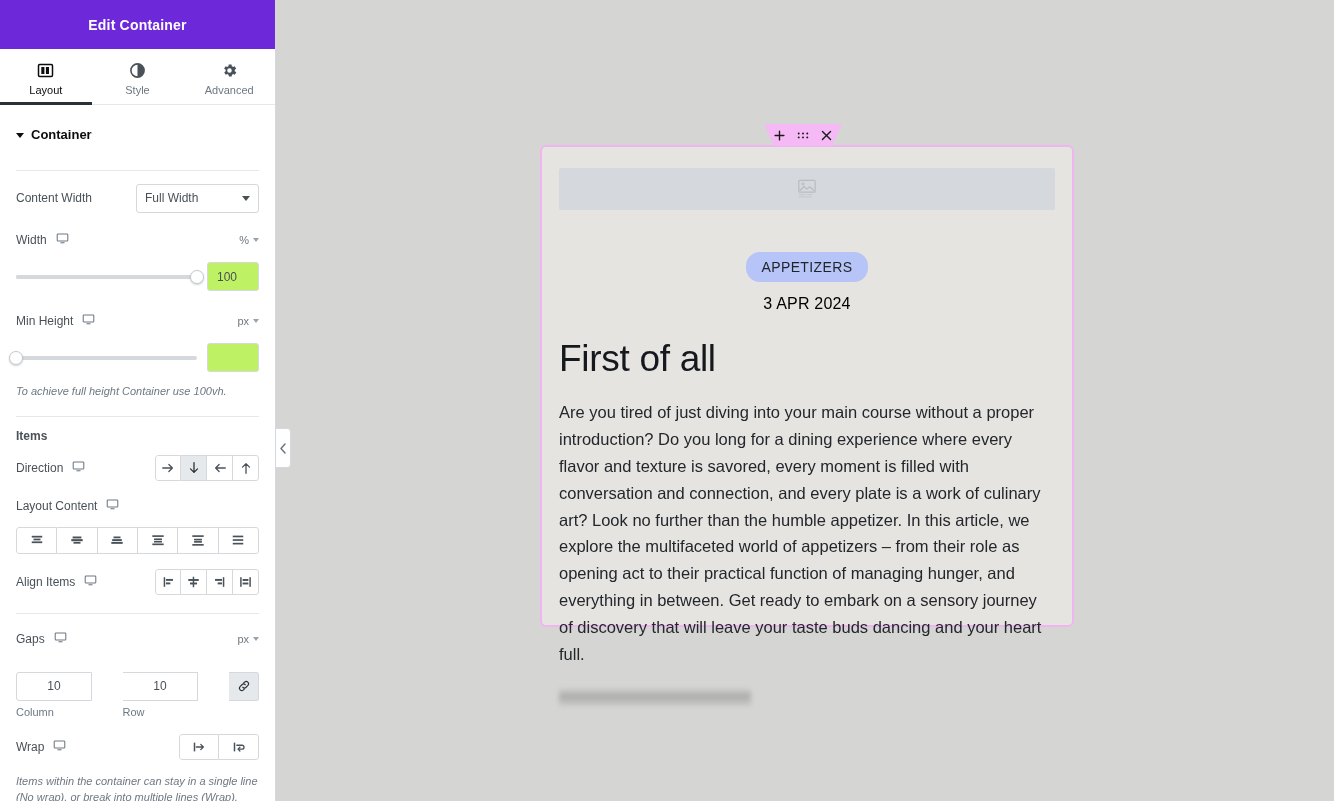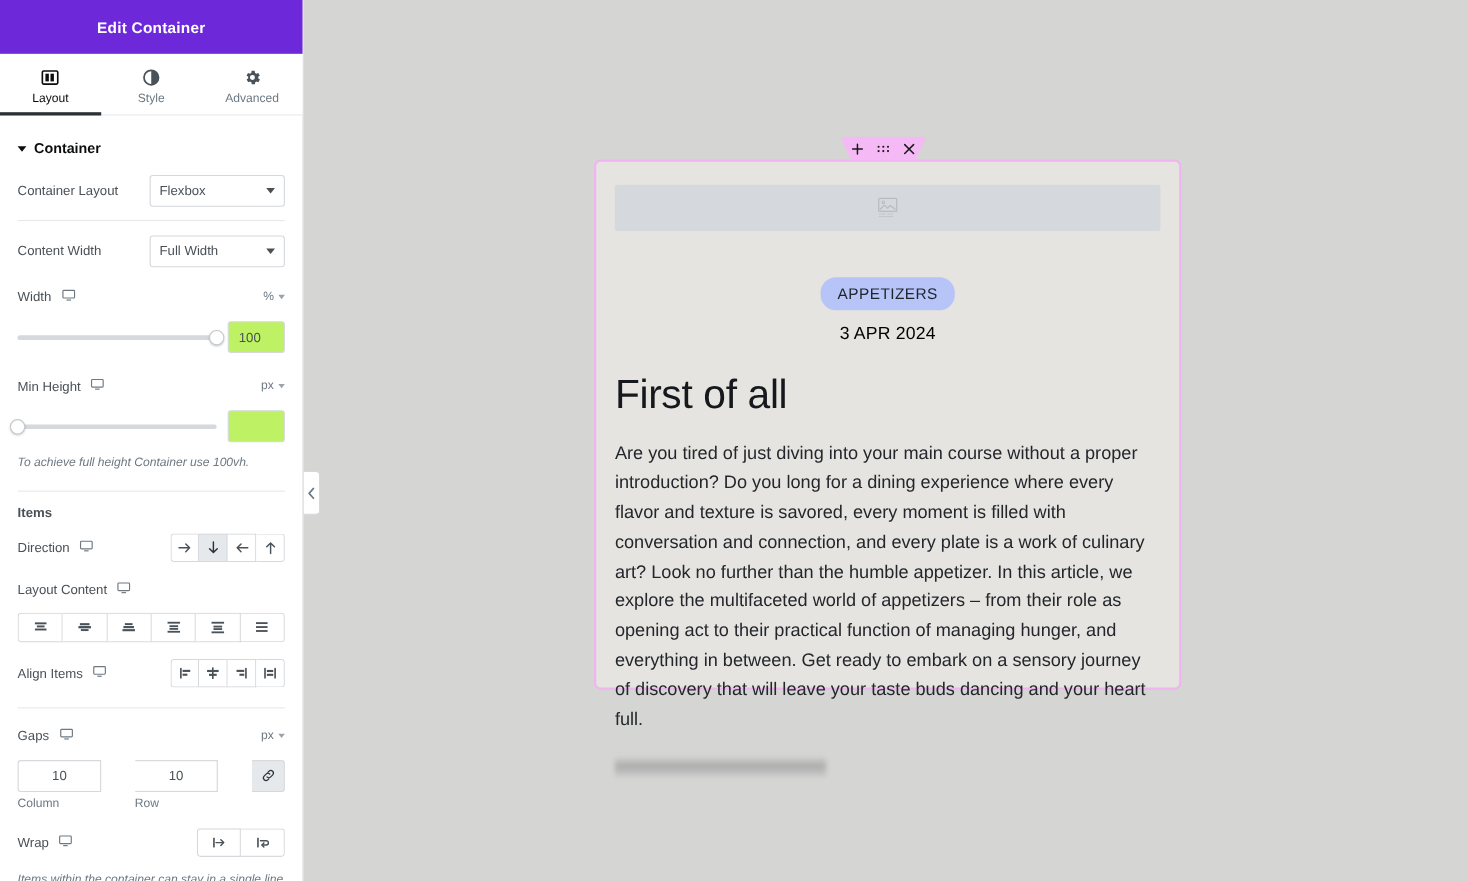--- a/index.html
+++ b/index.html
@@ -107,21 +107,21 @@
     cursor: pointer;
   }
   .choices .ch:first-child { border-left: 1px solid #d5d8dc; border-radius: 3px 0 0 3px; }
   .choices .ch:last-child { border-radius: 0 3px 3px 0; }
   .choices .ch.on { background: #e6e9ec; }
   .choices.wide .ch { width: 40px; height: 26px; }
   .choices.full { width: 100%; }
   .choices.full .ch { flex: 1; height: 27px; }
 
   
-  .gaps { display: flex; margin-top: 7px; gap: 31px; }
+  .gaps { display: flex; margin-top: 18px; gap: 31px; }
   .gapbox {
     flex: 1; height: 29px; border: 1px solid #d5d8dc; border-left: none;
     display: flex; align-items: center; justify-content: center;
     font-size: 12px; color: #495157; background: #fff;
   }
   .gapbox:first-child { border-left: 1px solid #d5d8dc; border-radius: 3px 0 0 3px; }
   .linkbtn {
     width: 30px; height: 29px; border: 1px solid #d5d8dc; border-left: none;
     border-radius: 0 3px 3px 0; background: #e6e9ec;
     display: flex; align-items: center; justify-content: center; cursor: pointer;
@@ -235,27 +235,20 @@
 
     </div>
 
     <div id="panel-body">
 
       <div class="section-title">
         <span class="caret-down"></span>
         <span>Container</span>
       </div>
 
-      <div class="row">
-        <span class="lbl">Container Layout</span>
-        <div class="sel">
-          <span>Flexbox</span>
-          <span class="cdn"></span>
-        </div>
-      </div>
 
       <div class="sep"></div>
 
       <div class="row">
         <span class="lbl">Content Width</span>
         <div class="sel">
           <span>Full Width</span>
           <span class="cdn"></span>
         </div>
       </div>

